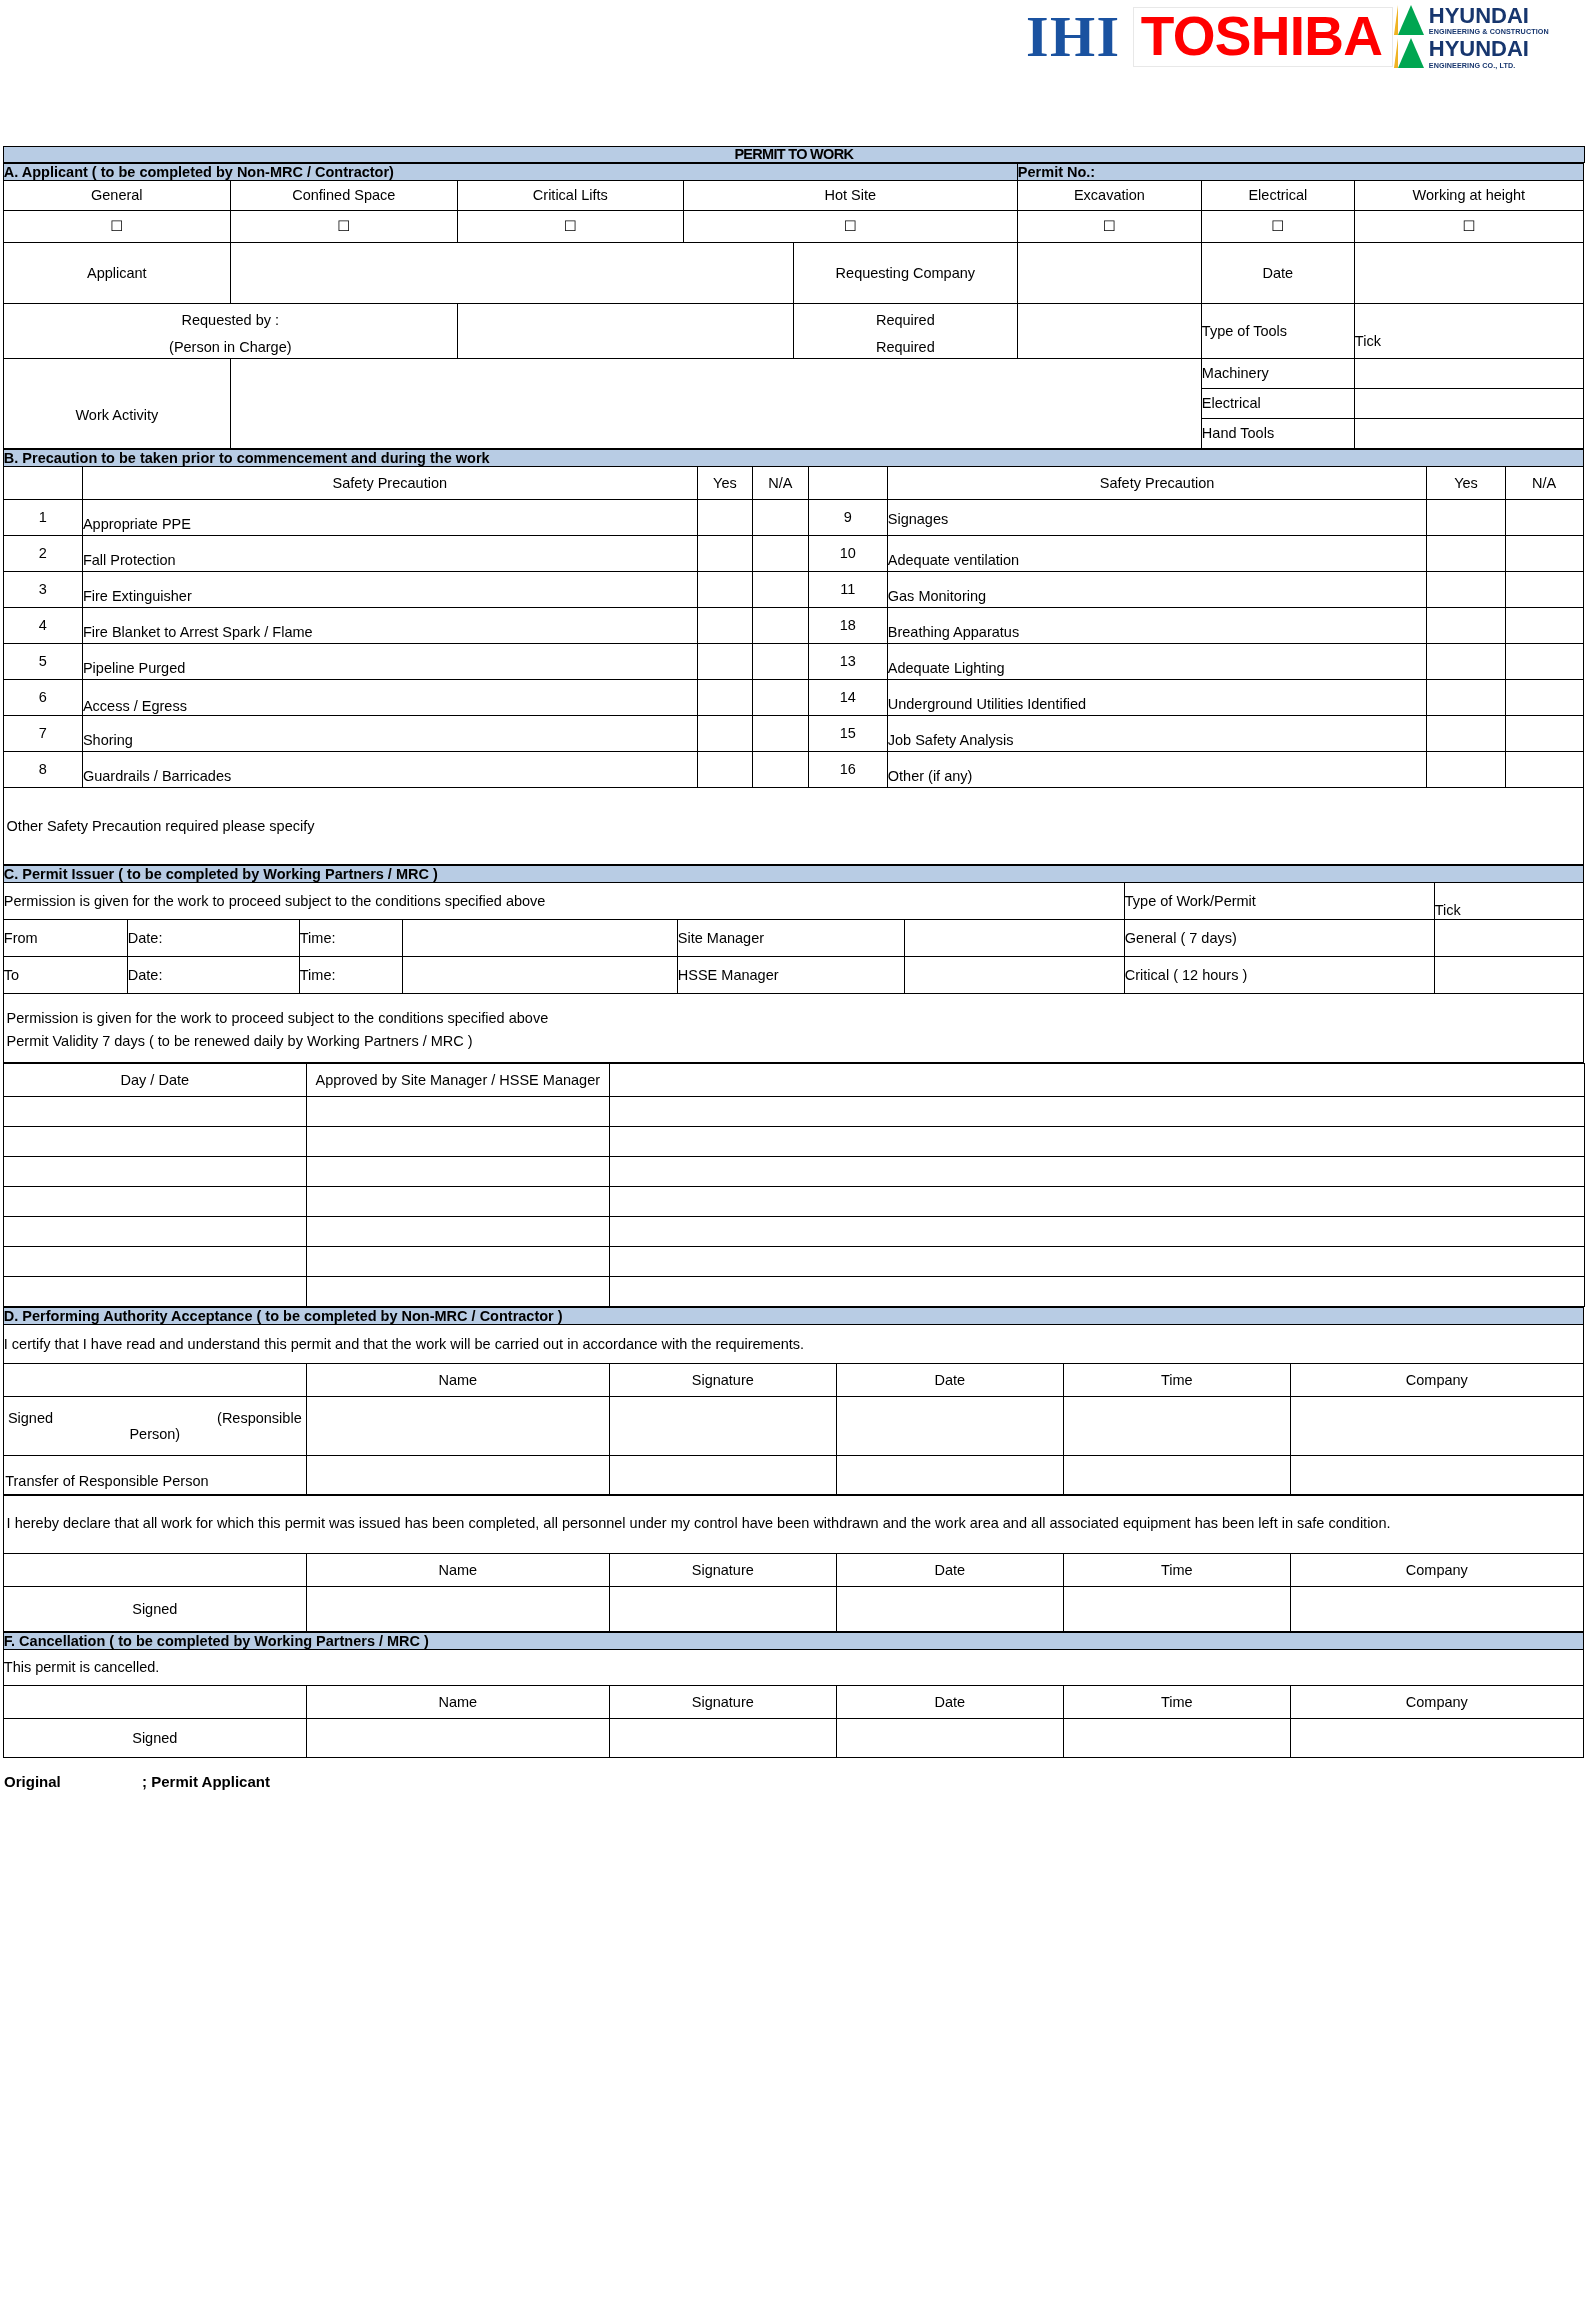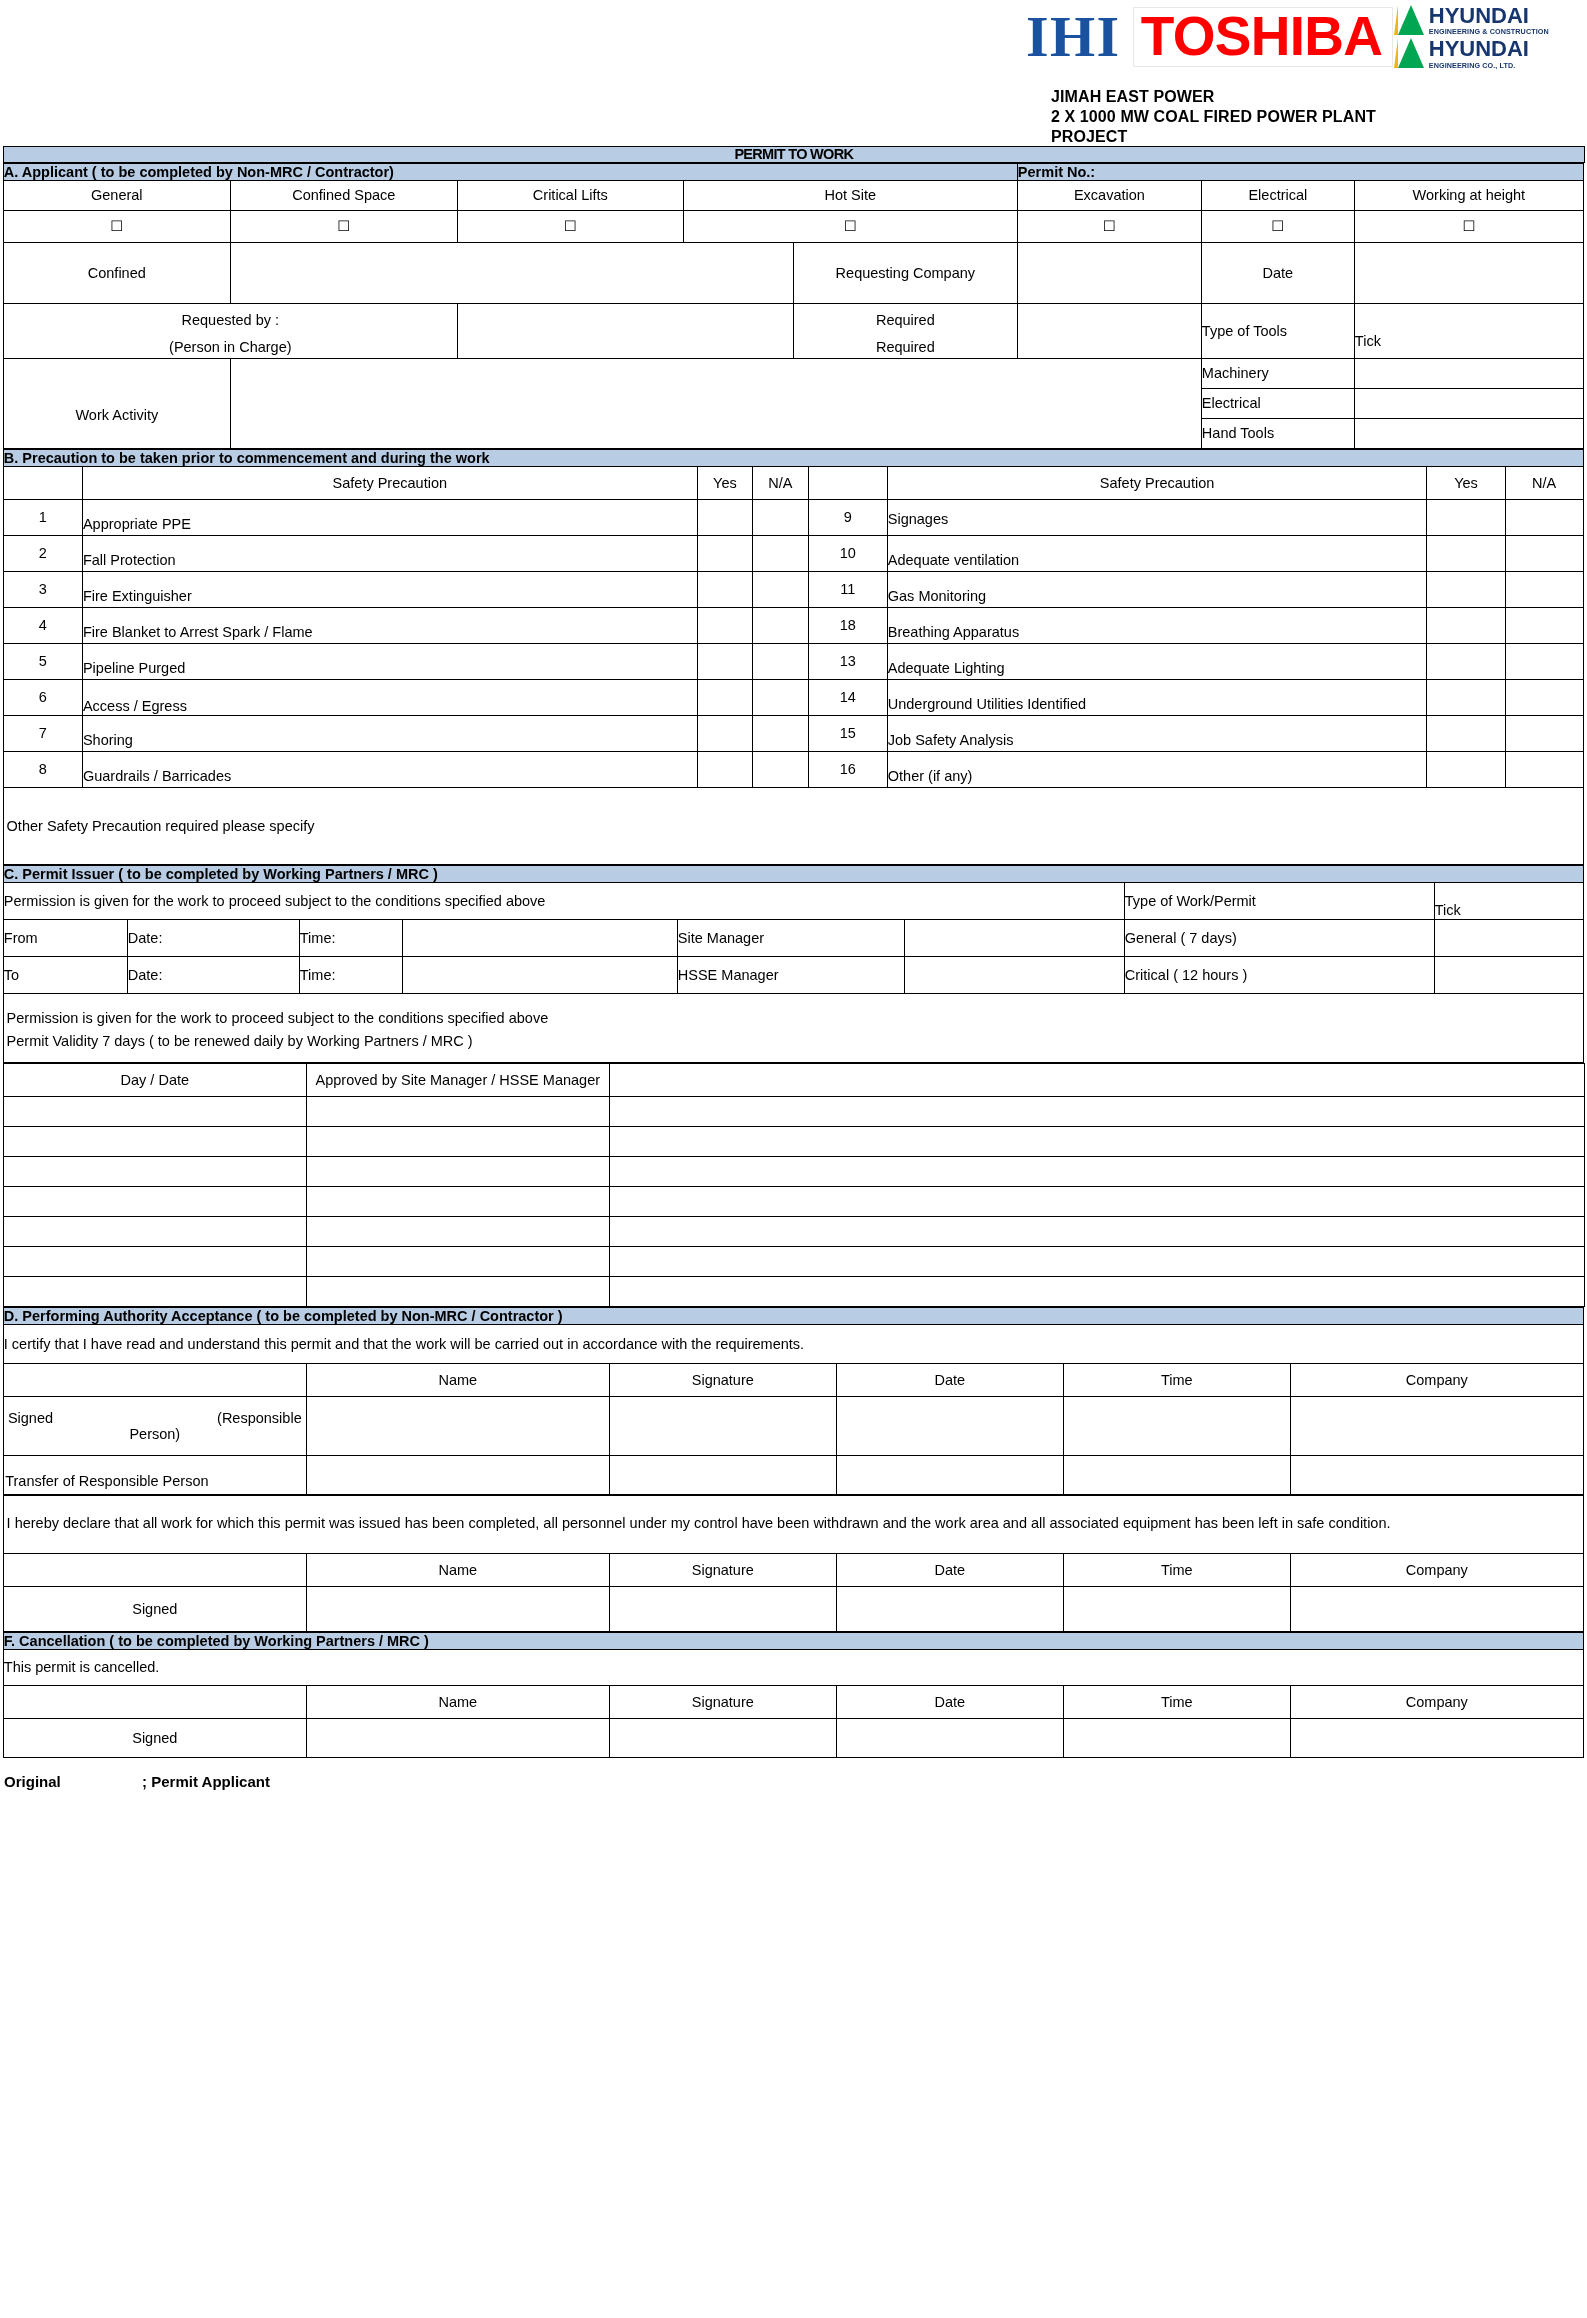--- a/index.html
+++ b/index.html
@@ -98,25 +98,20 @@
         </div>
         <div class="hy-row">
           <div class="hy-tri"></div>
           <div class="hy-txt">
             <div class="hy-name">HYUNDAI</div>
             <div class="hy-sub">ENGINEERING CO., LTD.</div>
           </div>
         </div>
       </div>
     </div>
-    <div class="proj">
-      <div>JIMAH EAST POWER</div>
-      <div>2 X 1000 MW COAL FIRED POWER PLANT</div>
-      <div>PROJECT</div>
-    </div>
   </div>
 
   <table class="grid form">
     <colgroup>
         <col style="width:1581px">
       </colgroup>
     <tbody>
         <tr>
       <td class="blue title">PERMIT TO WORK</td>
     </tr>
@@ -156,21 +151,21 @@
       <td class="c chk" style="border-top:none">☐</td>
       <td class="c chk" style="border-top:none">☐</td>
       <td class="c chk" style="border-top:none">☐</td>
       <td class="c chk" colspan="2" style="border-top:none">☐</td>
       <td class="c chk" colspan="2" style="border-top:none">☐</td>
       <td class="c chk" style="border-top:none">☐</td>
       <td class="c chk" style="border-top:none">☐</td>
     </tr>
 
     <tr style="height:61px">
-      <td class="c" style="width:158px">Confined</td>
+      <td class="c" style="width:158px">Applicant</td>
       <td colspan="3"></td>
       <td class="c">Requesting Company</td>
       <td colspan="2"></td>
       <td class="c">Date</td>
       <td></td>
     </tr>
 
     <tr style="height:55px">
       <td class="c vtop" colspan="2">
         <div style="padding-top:5.5px">Requested by :</div>

